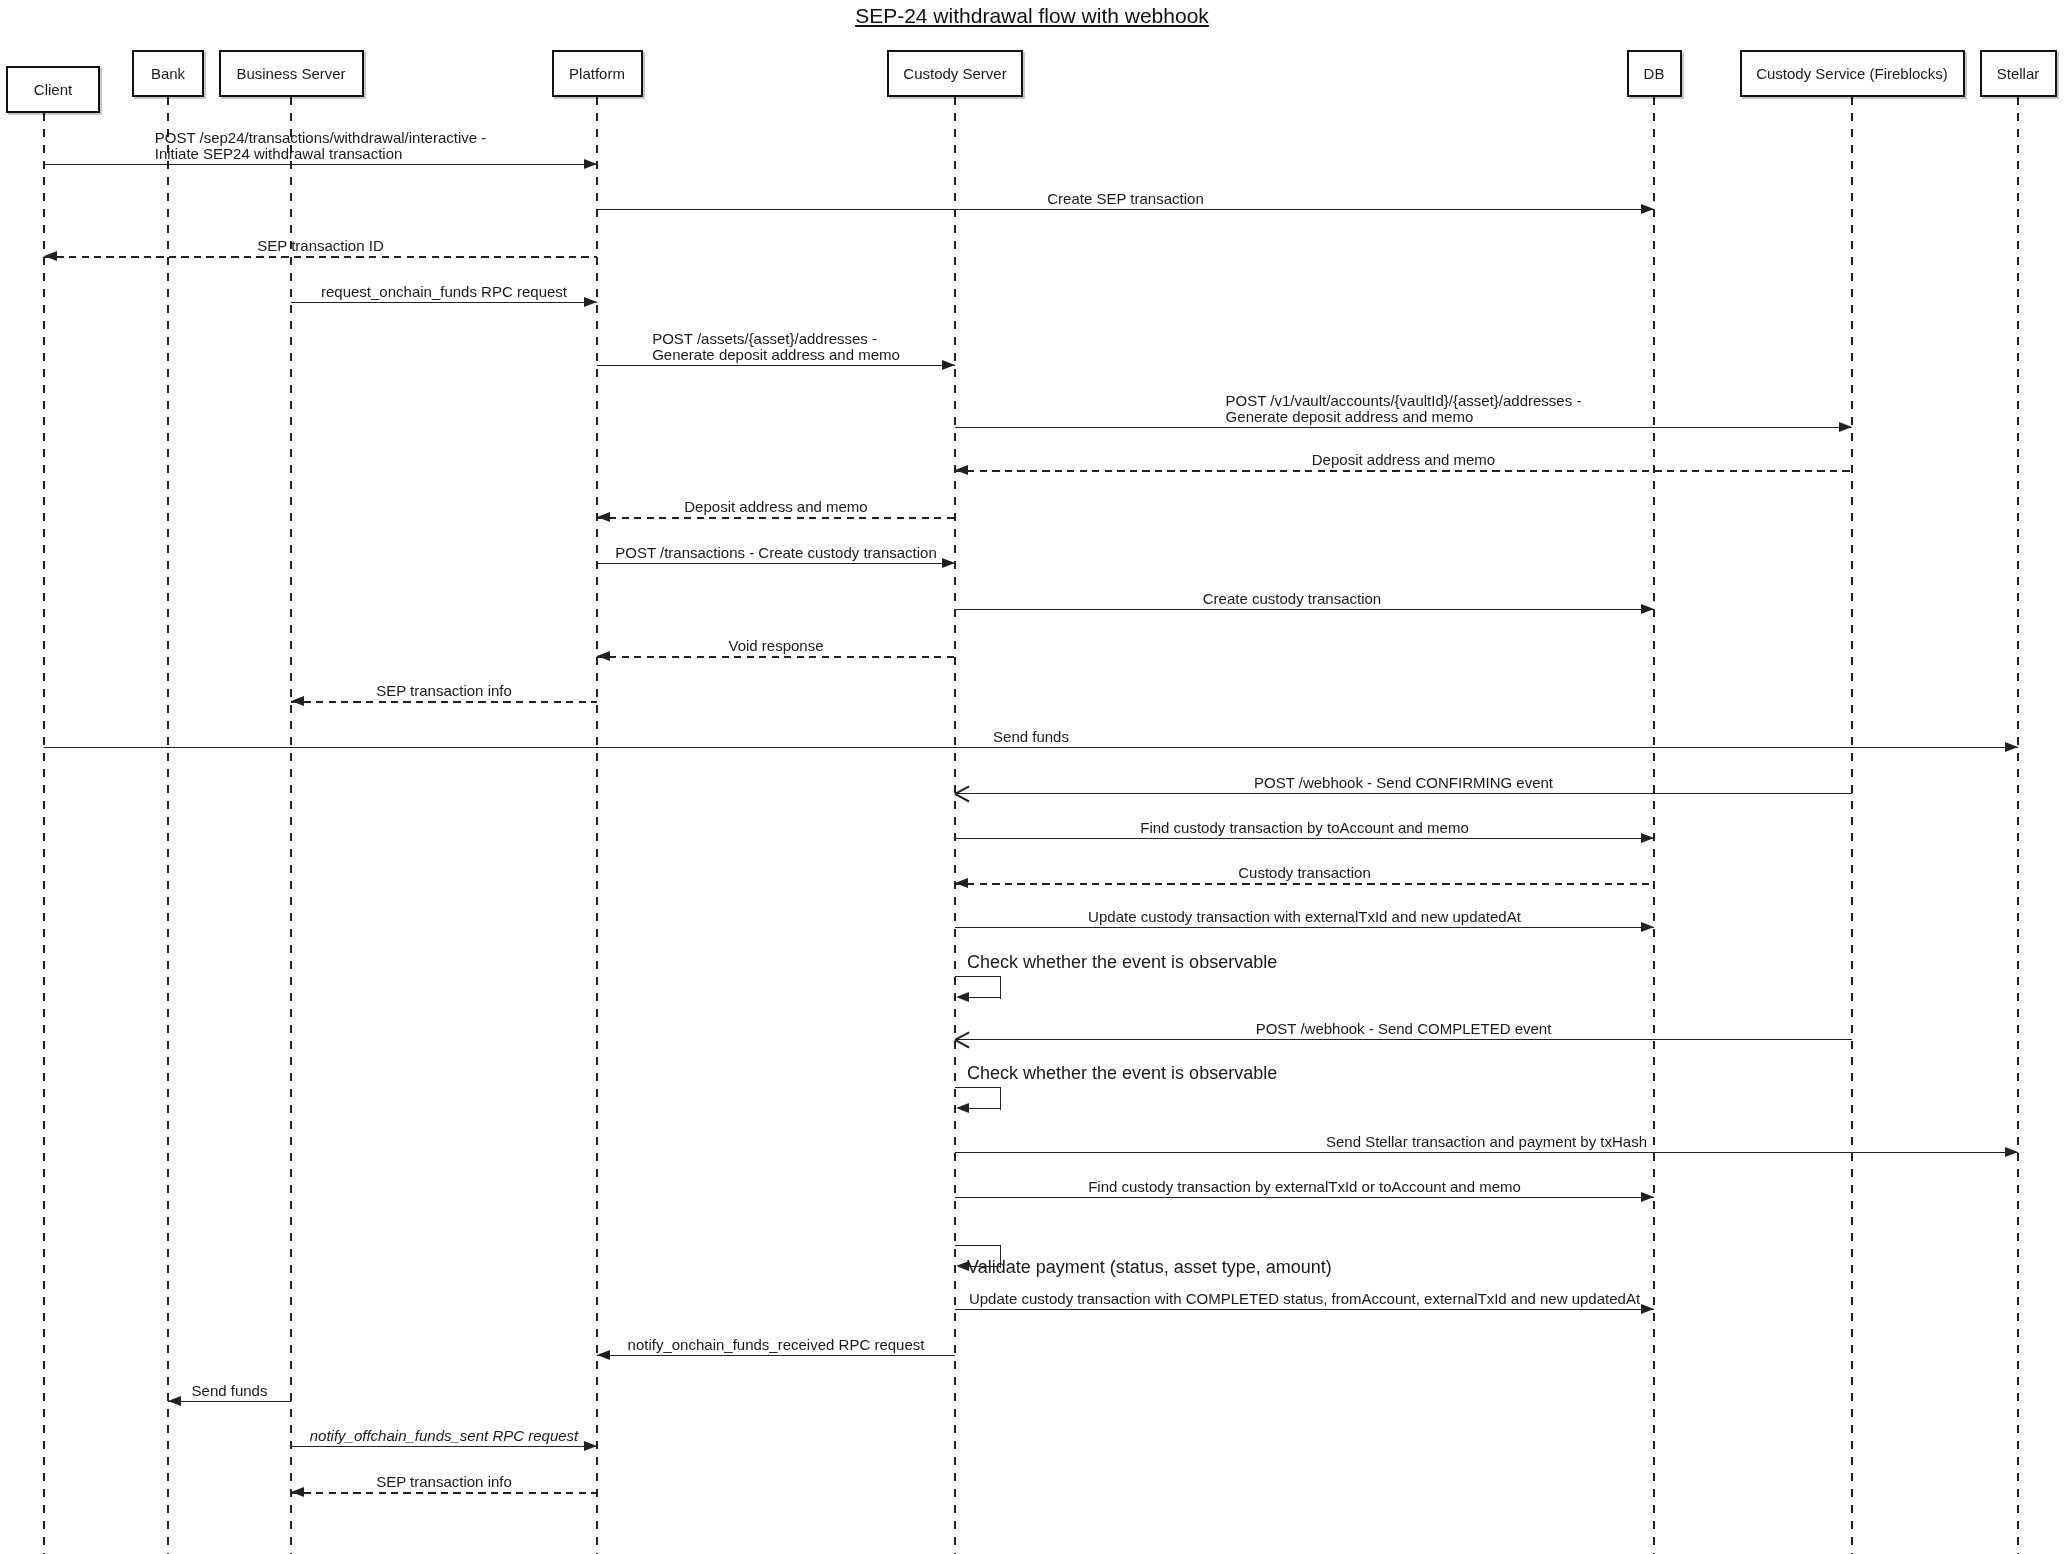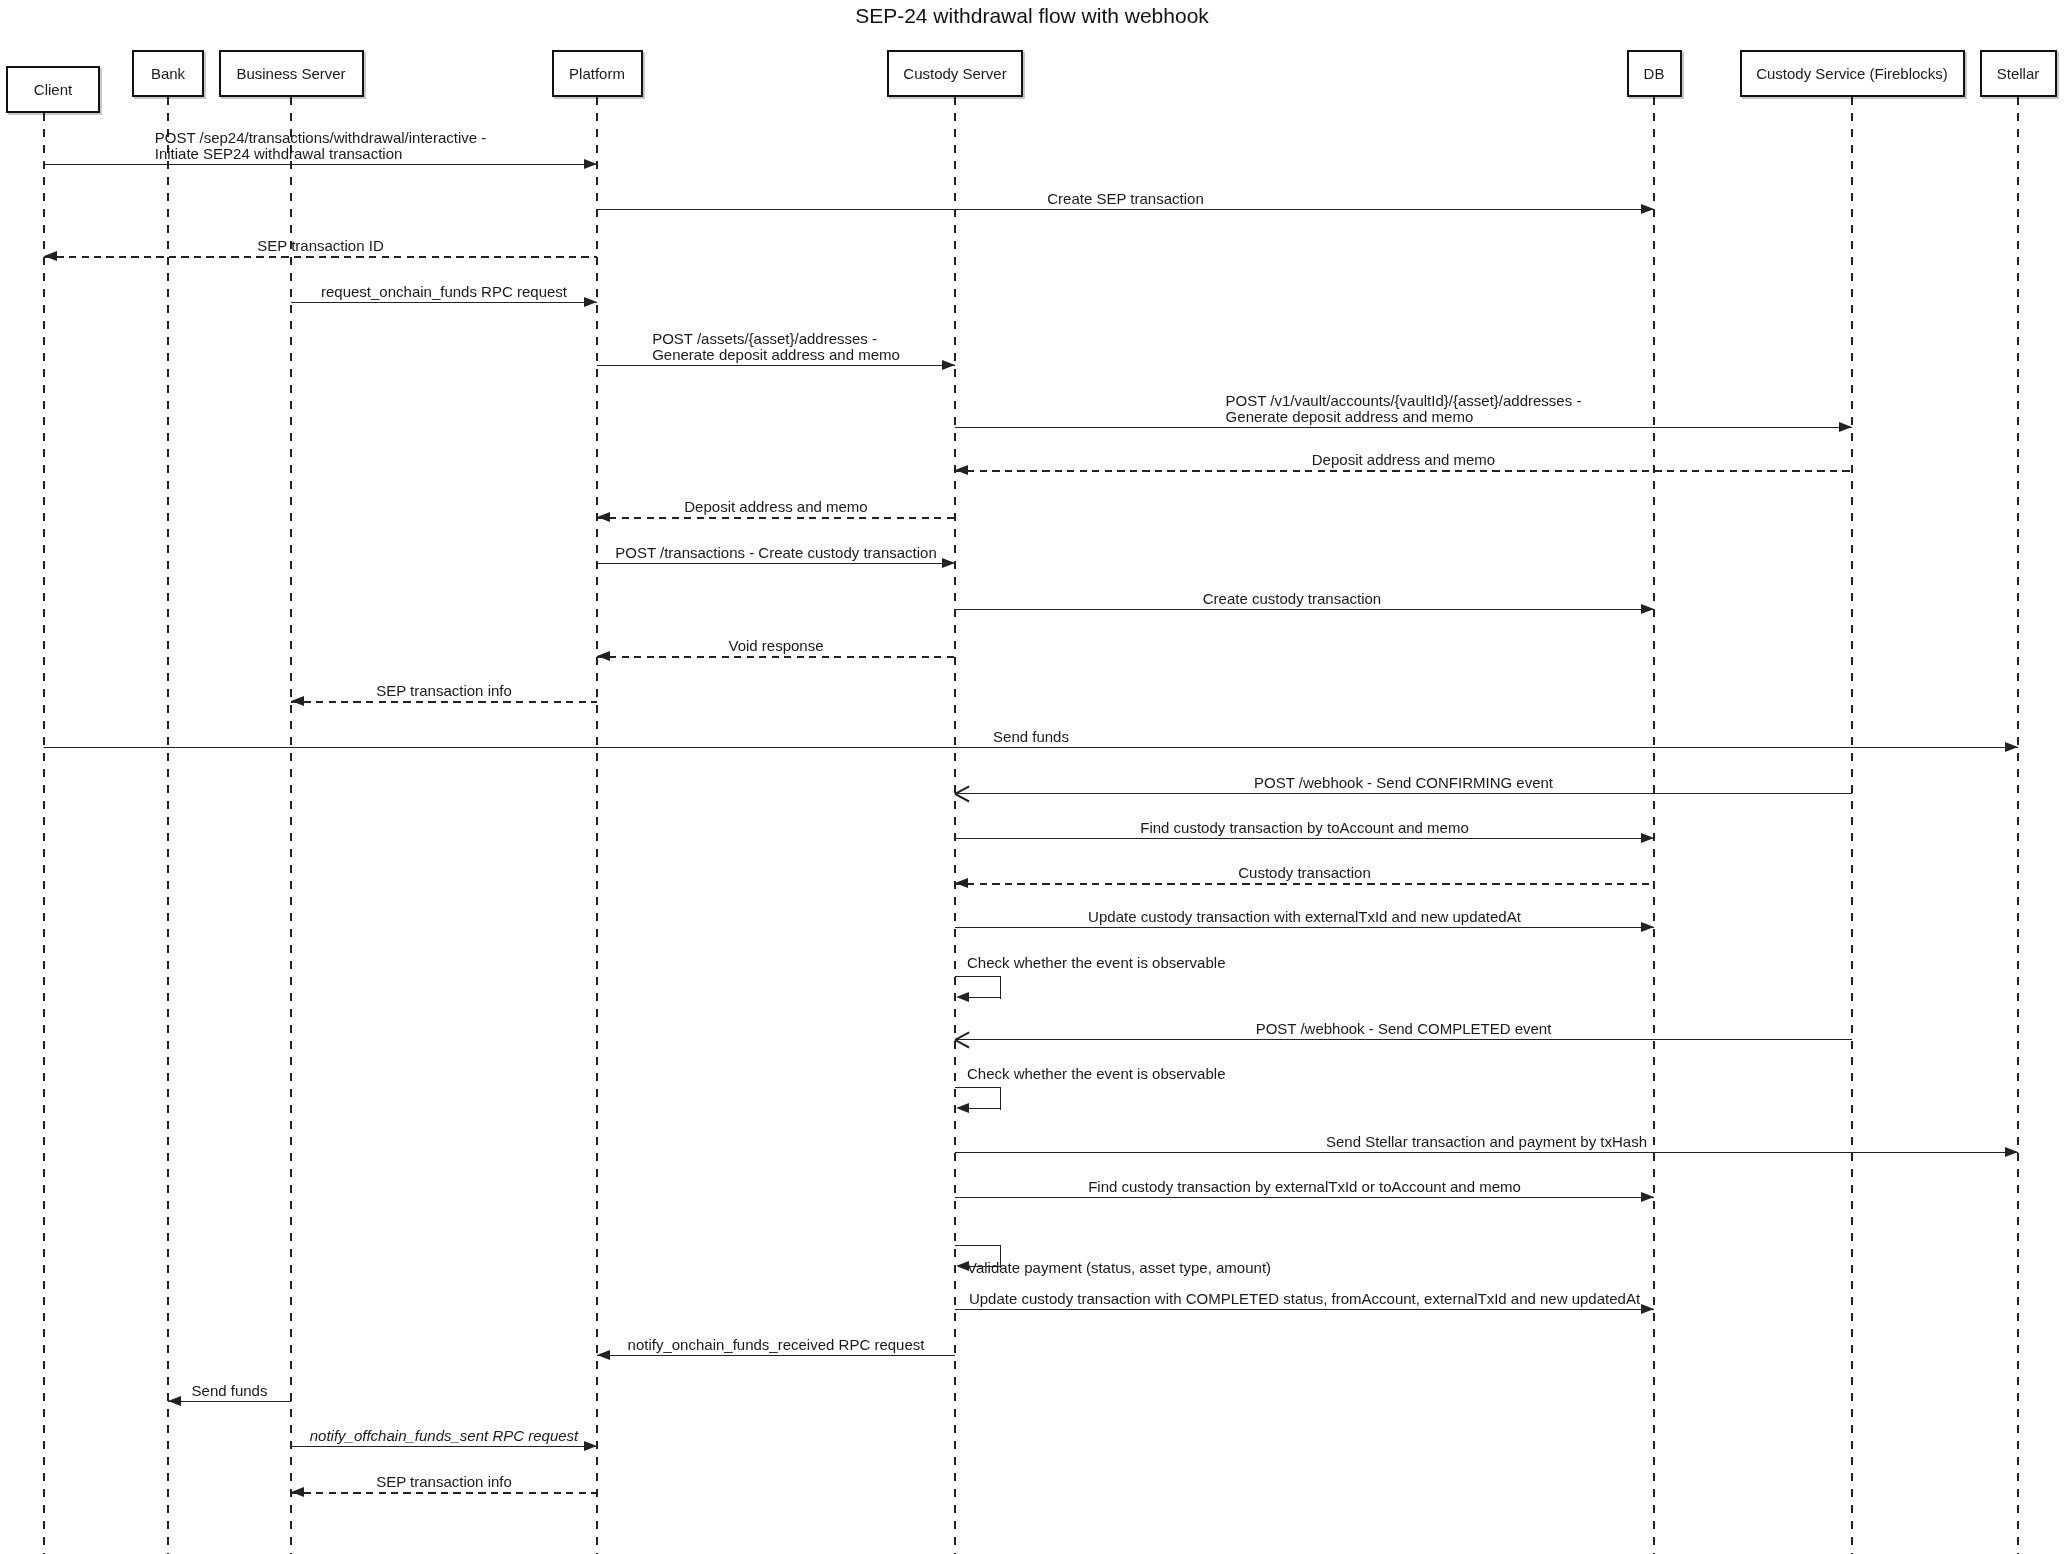--- a/index.html
+++ b/index.html
@@ -52,21 +52,21 @@
     transform:translateX(-50%);
     font-size:15px;
     line-height:15.5px;
     white-space:pre-line;
     text-align:left;
     z-index:2;
   }
   .msg-label.center{text-align:center;}
   .self-label{
     position:absolute;
-    font-size:15px;
+    font-size:18px;
     line-height:15.5px;
     white-space:nowrap;
     z-index:2;
   }
   .head-filled{
     position:absolute;
     width:0;height:0;
     border-top:5.5px solid transparent;
     border-bottom:5.5px solid transparent;
     z-index:2;
@@ -77,21 +77,21 @@
     background:#222;
     transform-origin:left center;
     z-index:2;
   }
   .loop-part{position:absolute;z-index:1;}
 </style>
 </head>
 <body>
 
 <div id="diagram">
-  <div class="title" style="left:1032px;top:4px;">SEP-24 withdrawal flow with webhook</div>
+  <div class="title" style="left:1032px;top:4px;text-decoration:underline;">SEP-24 withdrawal flow with webhook</div>
 <div class="lifeline" style="left: 43.2px; top: 97px; height: 1457px;"></div>
     <div class="actor" style="left: 6px; top: 66px; width: 94px;">
       <span>Client</span>
     </div>
     <div class="lifeline" style="left: 167.2px; top: 97px; height: 1457px;"></div>
     <div class="actor" style="left: 132px; top: 50px; width: 72px;">
       <span>Bank</span>
     </div>
     <div class="lifeline" style="left: 290.2px; top: 97px; height: 1457px;"></div>
     <div class="actor" style="left: 218.5px; top: 50px; width: 145px;">

